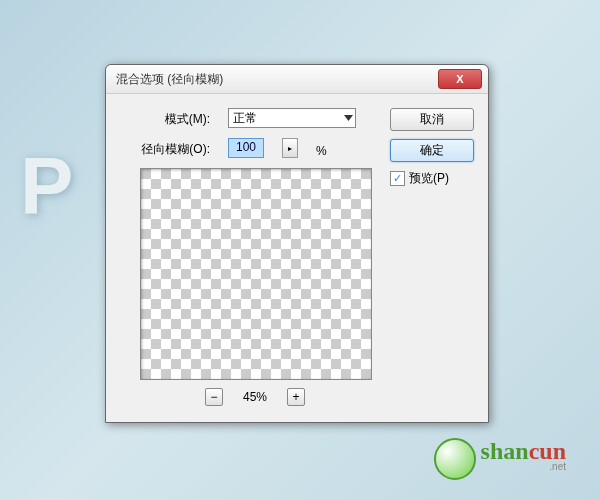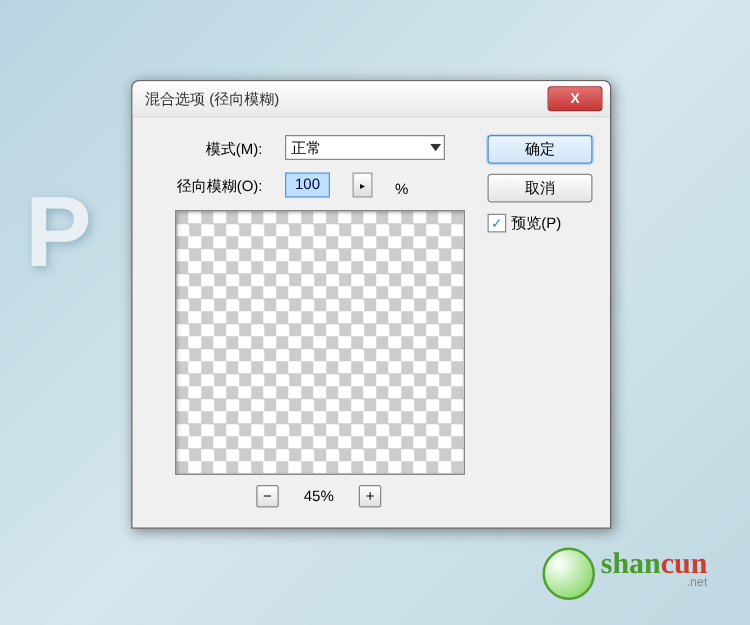--- a/index.html
+++ b/index.html
@@ -69,25 +69,25 @@
         <div class="zoom-btn">
             <span>−</span>
           </div>
         <span>45%</span>
         <div class="zoom-btn">
             <span>+</span>
           </div>
       </div>
     </div>
     <div class="right">
+      <div class="btn">
+          <span>取消</span>
+        </div>
       <div class="btn primary">
           <span>确定</span>
-        </div>
-      <div class="btn">
-          <span>取消</span>
         </div>
       <div class="chk-row">
         <div class="chk">
             <span>✓</span>
           </div>
         <span>预览(P)</span>
       </div>
     </div>
   </div>
 </div>

